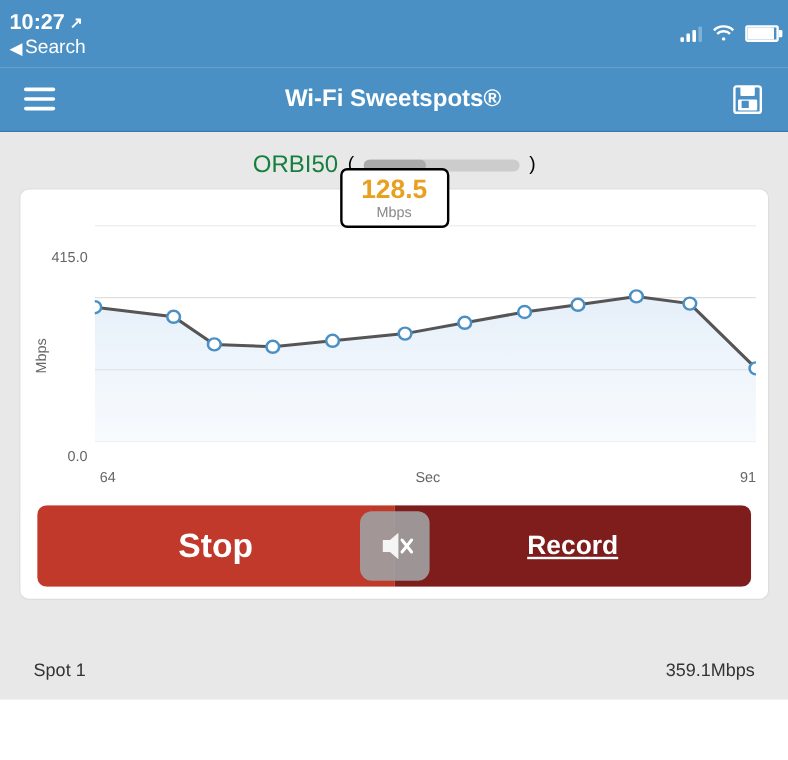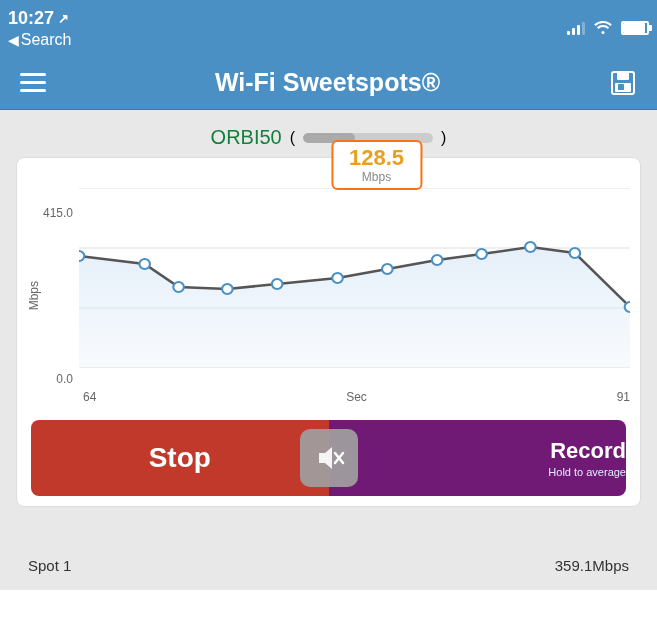--- a/index.html
+++ b/index.html
@@ -104,21 +104,21 @@
       padding: 4px;
     }
     .hamburger span {
       display: block;
       width: 26px;
       height: 3px;
       background: white;
       border-radius: 2px;
     }
     .nav-title {
-      font-size: 25px;
+      font-size: 20px;
       font-weight: 600;
       color: white;
     }
     .save-btn {
       width: 36px;
       height: 36px;
       cursor: pointer;
       display: flex;
       align-items: center;
       justify-content: center;
@@ -167,26 +167,25 @@
       position: relative;
     }
 
     
     .speed-badge {
       position: absolute;
       top: -18px;
       left: 50%;
       transform: translateX(-50%);
       background: white;
-      border: 2px solid #f97316;
+      border: 2px solid #000000;
       border-radius: 6px;
       padding: 4px 16px;
       text-align: center;
       z-index: 10;
-      margin-left: 48px;
     }
     .speed-value {
       color: #e8a020;
       font-size: 22px;
       font-weight: 600;
       line-height: 1.1;
     }
     .speed-unit {
       color: #888;
       font-size: 12px;
@@ -245,28 +244,29 @@
       color: white;
       font-size: 28px;
       font-weight: 700;
       padding: 18px 0;
       text-align: center;
       cursor: pointer;
       border: none;
     }
     .record-btn {
       flex: 1;
-      background: #701a75;
+      background: #7f1d1d;
       color: white;
       font-size: 22px;
       font-weight: 700;
       padding: 18px 0;
-      text-align: right;
+      text-align: center;
       cursor: pointer;
       border: none;
+      text-decoration: underline;
     }
     .hold-text {
       display: block;
       font-size: 11px;
       font-weight: 400;
       color: #dceeff;
       margin-top: 2px;
     }
 
     
@@ -417,21 +417,20 @@
           <span>Sec</span>
           <span>91</span>
         </div>
       </div>
     </div>
 
     <div class="button-row">
       <button class="stop-btn">Stop</button>
       <button class="record-btn">
         <span>Record</span>
-        <span class="hold-text">Hold to average</span>
       </button>
 
       <div class="mute-overlay">
         <svg width="32" height="32" viewBox="0 0 32 32" fill="none">
 
           <polygon points="6,11 12,11 19,5 19,27 12,21 6,21" fill="white" opacity="0.9"></polygon>
 
           <line x1="22" y1="11" x2="30" y2="21" stroke="white" stroke-width="2.5" stroke-linecap="round"></line>
           <line x1="30" y1="11" x2="22" y2="21" stroke="white" stroke-width="2.5" stroke-linecap="round"></line>
         </svg>

